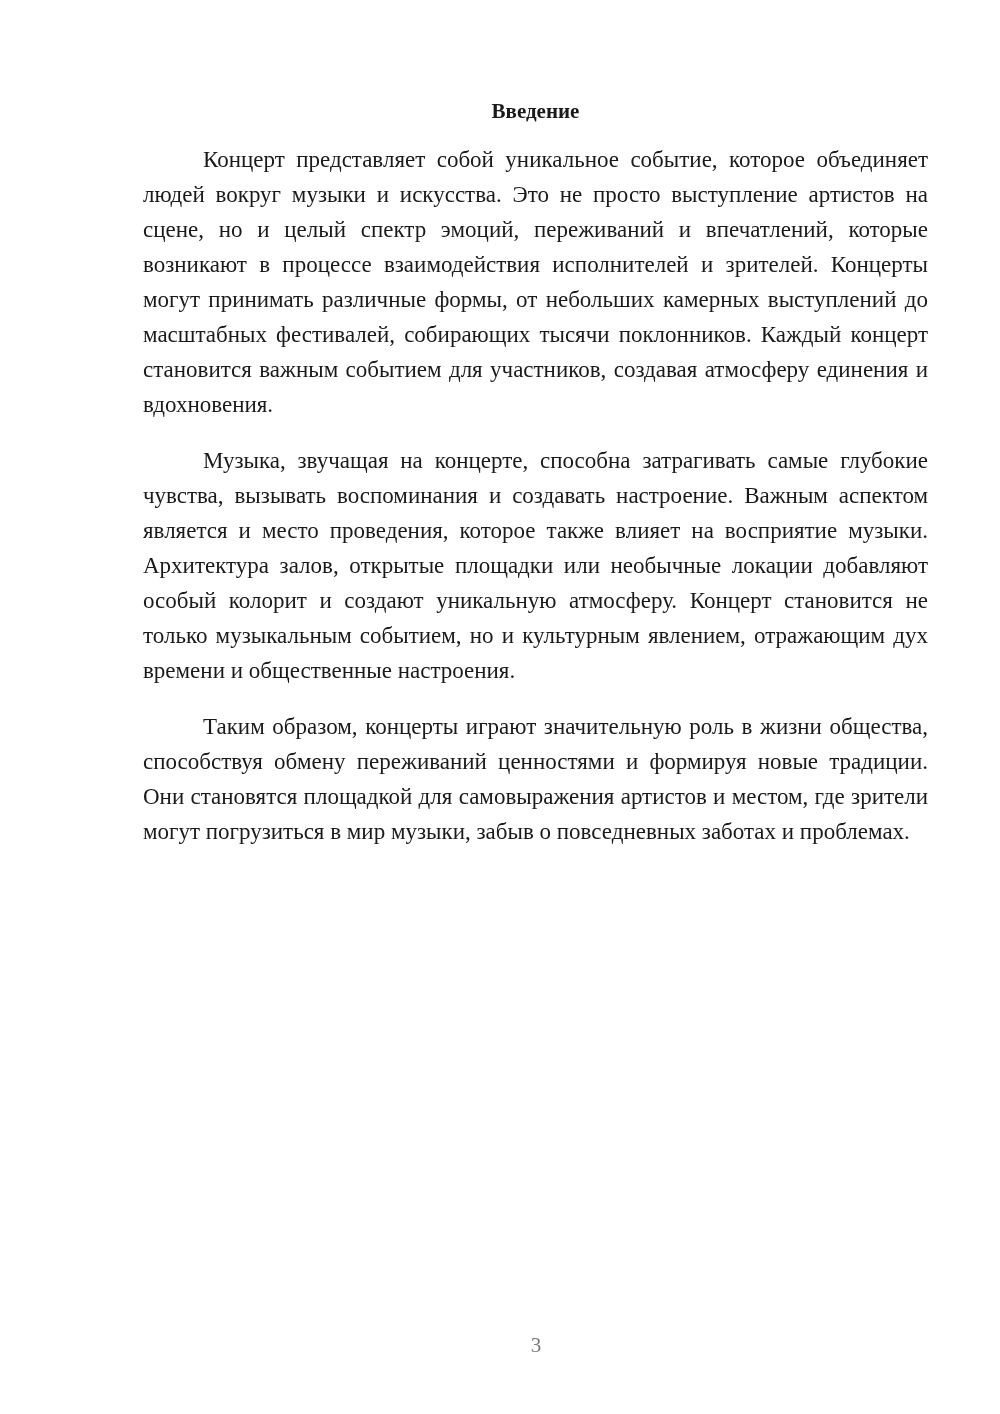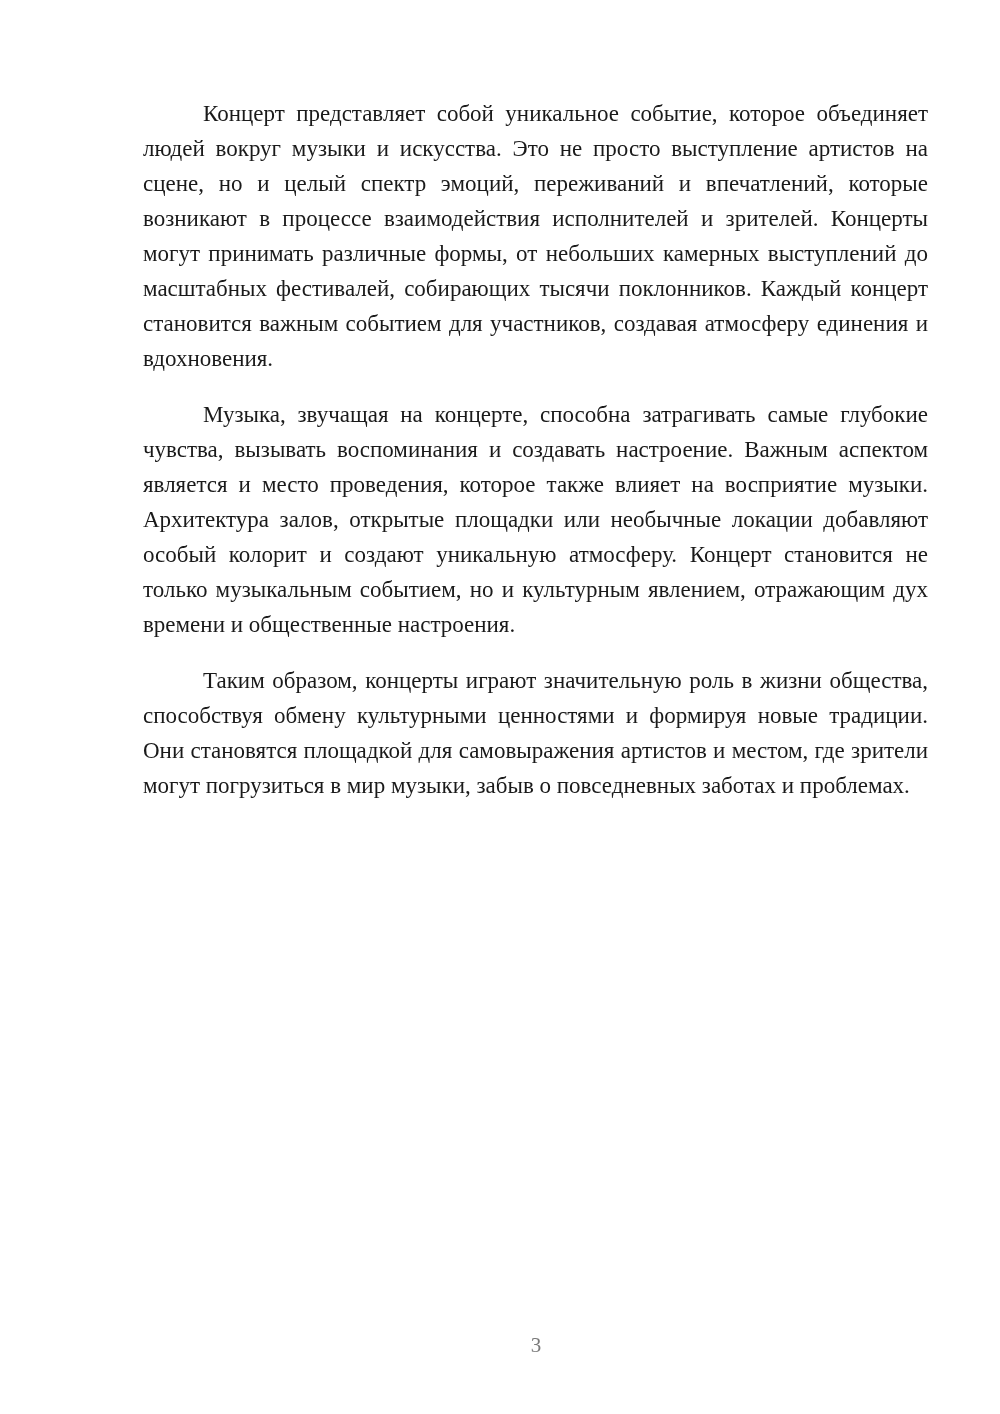--- a/index.html
+++ b/index.html
@@ -44,18 +44,19 @@
       top: 1333px;
       text-align: center;
       font-size: 21px;
       color: #7a7a7a;
     }
   </style>
 </head>
 <body>
 
 <div class="page">
+  <h1 class="title">Введение</h1>
   <p class="para">Концерт представляет собой уникальное событие, которое объединяет людей вокруг музыки и искусства. Это не просто выступление артистов на сцене, но и целый спектр эмоций, переживаний и впечатлений, которые возникают в процессе взаимодействия исполнителей и зрителей. Концерты могут принимать различные формы, от небольших камерных выступлений до масштабных фестивалей, собирающих тысячи поклонников. Каждый концерт становится важным событием для участников, создавая атмосферу единения и вдохновения.</p>
   <p class="para">Музыка, звучащая на концерте, способна затрагивать самые глубокие чувства, вызывать воспоминания и создавать настроение. Важным аспектом является и место проведения, которое также влияет на восприятие музыки. Архитектура залов, открытые площадки или необычные локации добавляют особый колорит и создают уникальную атмосферу. Концерт становится не только музыкальным событием, но и культурным явлением, отражающим дух времени и общественные настроения.</p>
-  <p class="para">Таким образом, концерты играют значительную роль в жизни общества, способствуя обмену культурными ценностями и формируя новые традиции. Они становятся площадкой для самовыражения артистов и местом, где зрители могут погрузиться в мир музыки, забыв о повседневных заботах и проблемах.</p>
+  <p class="para">Таким образом, концерты играют значительную роль в жизни общества, способствуя обмену переживаний ценностями и формируя новые традиции. Они становятся площадкой для самовыражения артистов и местом, где зрители могут погрузиться в мир музыки, забыв о повседневных заботах и проблемах.</p>
 </div>
 
 <div class="page-number">3</div>
 
 </body></html>

